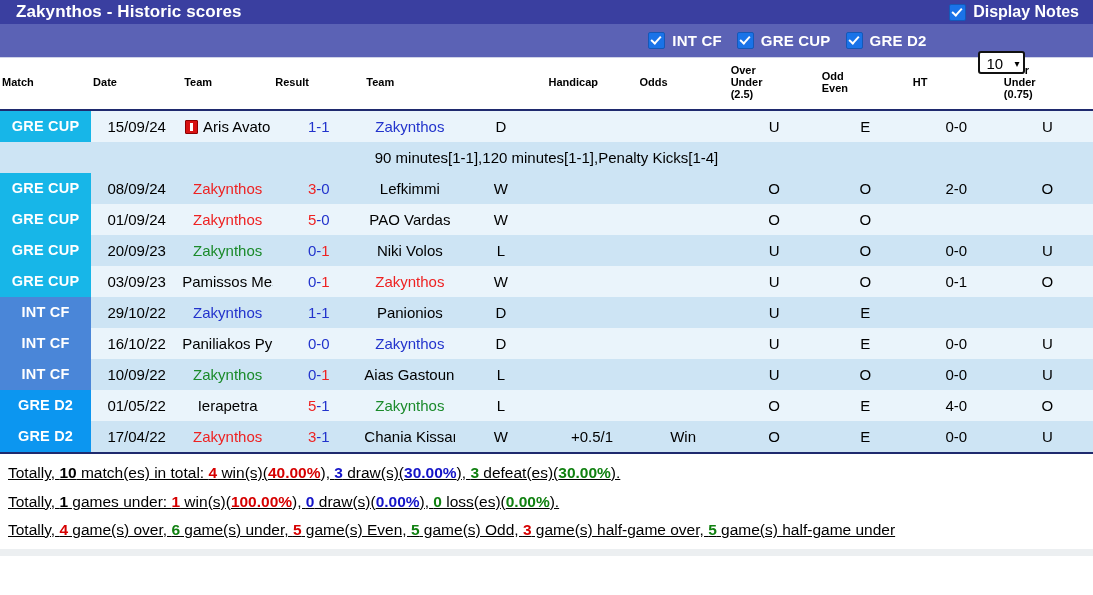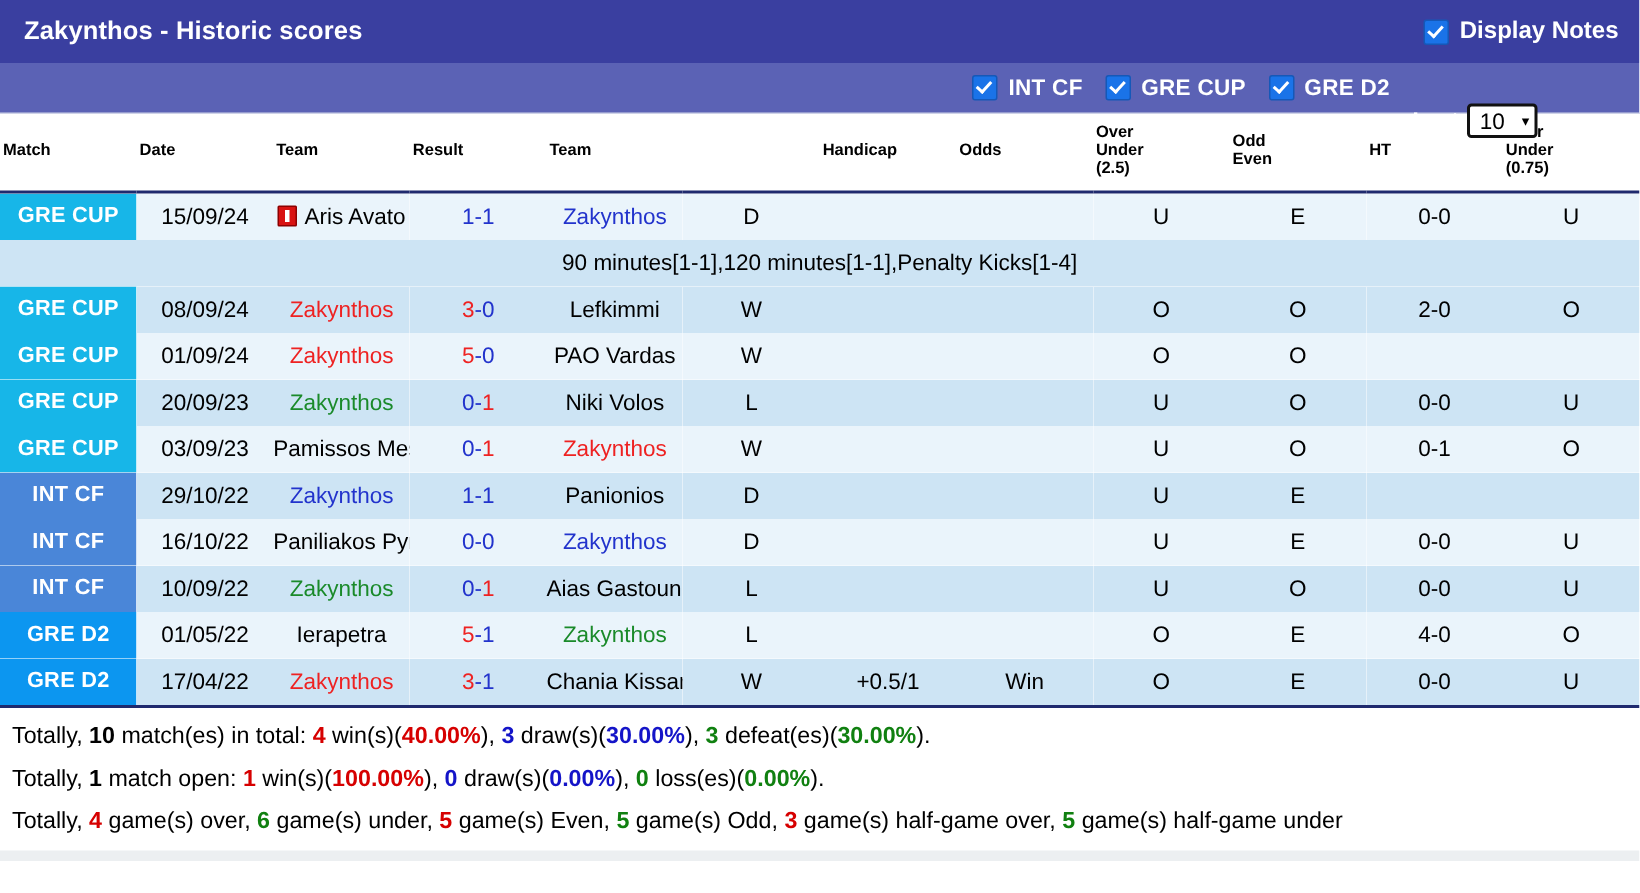--- a/index.html
+++ b/index.html
@@ -7,21 +7,21 @@
   body{
     width:1093px;
     background:#ffffff;
     font-family:"Liberation Sans", sans-serif;
     -webkit-font-smoothing:antialiased;
   }
   .app{width:1093px;position:relative;background:#fff;}
 
   
   .titlebar{
-    height:42px;
+    height:24px;
     background:#3a3fa0;
     display:flex;
     align-items:center;
     justify-content:space-between;
     padding:0 14px 0 16px;
     box-sizing:border-box;
   }
   .titlebar .title{
     color:#ffffff;
     font-size:17px;
@@ -183,20 +183,21 @@
     margin-left:-1.5px;
     width:3px;height:8px;
     background:#ffffff;
   }
 
   
   .summary{
     border-top:2px solid #1f2a6e;
     padding:7px 19px 8px 8px;
     background:#ffffff;
+    text-decoration:underline;
   }
   .summary p{
     margin:0 0 5px 0;
     font-size:15.5px;
     color:#000;
     line-height:1.5;
   }
   .summary p:last-child{margin-bottom:0;}
   .summary b{font-weight:bold;}
   .s-red{color:#d60000;font-weight:bold;}
@@ -434,20 +435,20 @@
           <td class="c-ou75 v-green">U</td>
         </tr>
       </tbody>
   </table>
 
   <div class="summary">
     <p>
       <span>Totally, </span><b class="s-dark">10</b><span> match(es) in total: </span><b class="s-red">4</b><span> win(s)(</span><b class="s-red">40.00%</b><span>), </span><b class="s-blue">3</b><span> draw(s)(</span><b class="s-blue">30.00%</b><span>), </span><b class="s-green">3</b><span> defeat(es)(</span><b class="s-green">30.00%</b><span>).</span>
     </p>
     <p>
-      <span>Totally, </span><b class="s-dark">1</b><span> match open: </span><b class="s-red">1</b><span> win(s)(</span><b class="s-red">100.00%</b><span>), </span><b class="s-blue">0</b><span> draw(s)(</span><b class="s-blue">0.00%</b><span>), </span><b class="s-green">0</b><span> loss(es)(</span><b class="s-green">0.00%</b><span>).</span>
+      <span>Totally, </span><b class="s-dark">1</b><span> games under: </span><b class="s-red">1</b><span> win(s)(</span><b class="s-red">100.00%</b><span>), </span><b class="s-blue">0</b><span> draw(s)(</span><b class="s-blue">0.00%</b><span>), </span><b class="s-green">0</b><span> loss(es)(</span><b class="s-green">0.00%</b><span>).</span>
     </p>
     <p>
       <span>Totally, </span><b class="s-red">4</b><span> game(s) over, </span><b class="s-green">6</b><span> game(s) under, </span><b class="s-red">5</b><span> game(s) Even, </span><b class="s-green">5</b><span> game(s) Odd, </span><b class="s-red">3</b><span> game(s) half-game over, </span><b class="s-green">5</b><span> game(s) half-game under</span>
     </p>
   </div>
   <div class="bottombar"></div>
 </div>
 
 </body></html>

